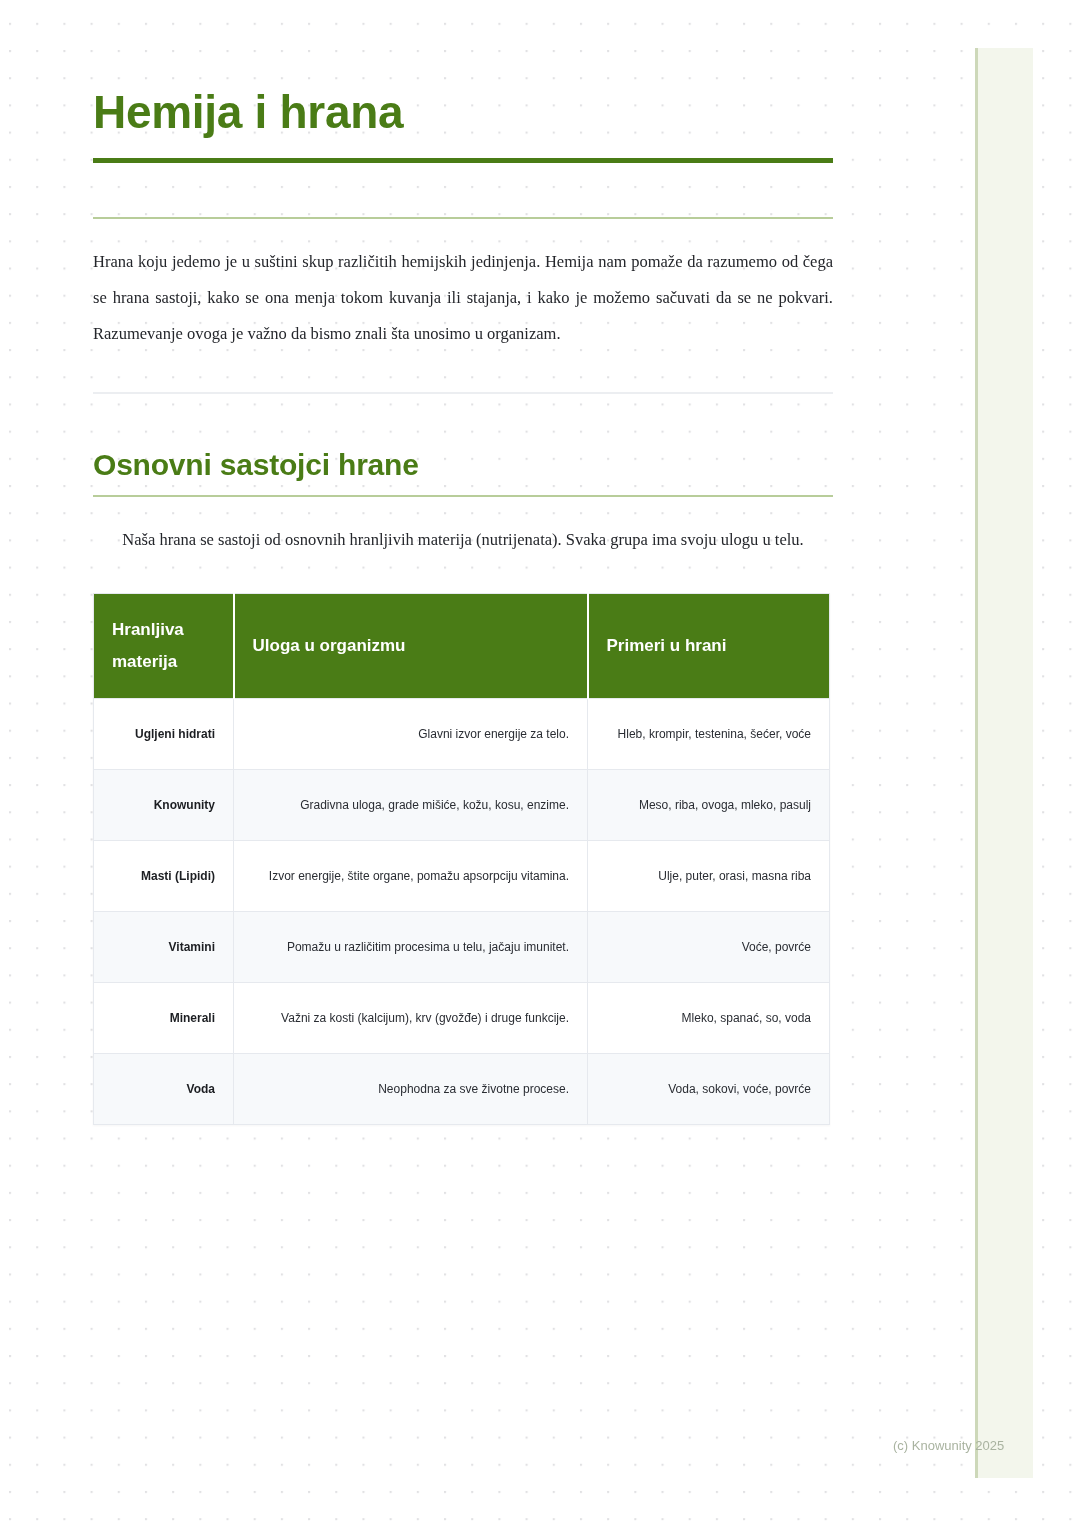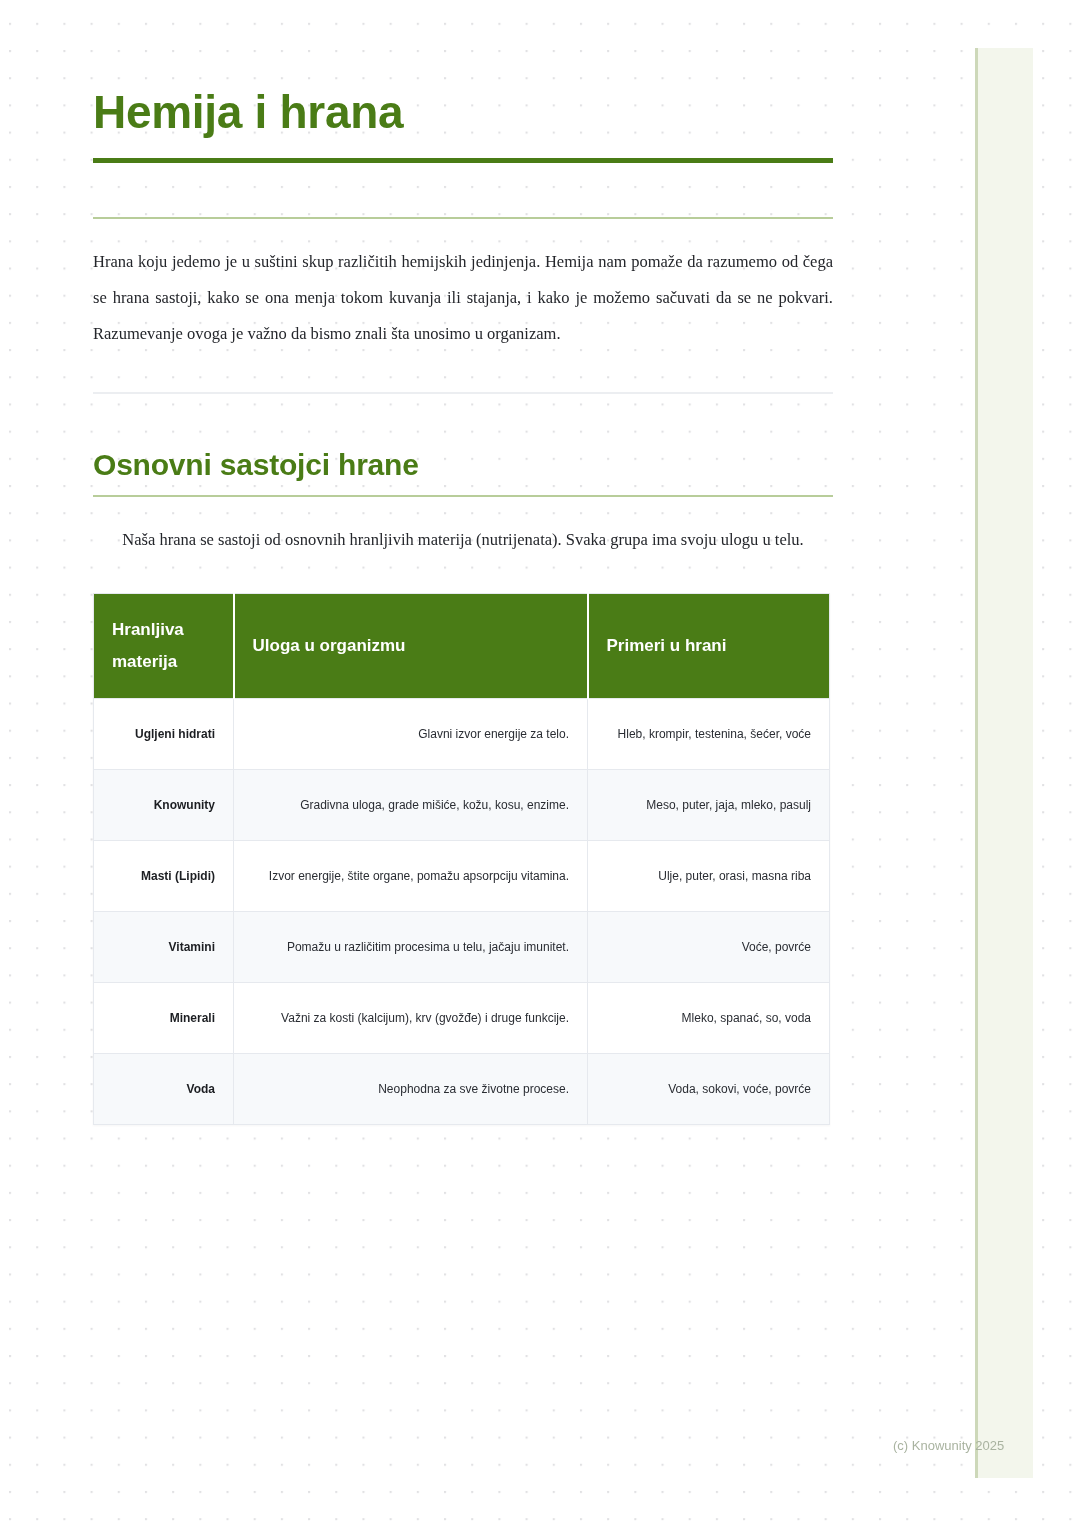--- a/index.html
+++ b/index.html
@@ -214,21 +214,21 @@
         </thead>
         <tbody>
           <tr>
             <td class="name">Ugljeni hidrati</td>
             <td>Glavni izvor energije za telo.</td>
             <td>Hleb, krompir, testenina, šećer, voće</td>
           </tr>
           <tr>
             <td class="name">Knowunity</td>
             <td>Gradivna uloga, grade mišiće, kožu, kosu, enzime.</td>
-            <td>Meso, puter, jaja, mleko, pasulj</td>
+            <td>Meso, riba, ovoga, mleko, pasulj</td>
           </tr>
           <tr>
             <td class="name">Masti (Lipidi)</td>
             <td>Izvor energije, štite organe, pomažu apsorpciju vitamina.</td>
             <td>Ulje, puter, orasi, masna riba</td>
           </tr>
           <tr>
             <td class="name">Vitamini</td>
             <td>Pomažu u različitim procesima u telu, jačaju imunitet.</td>
             <td>Voće, povrće</td>

